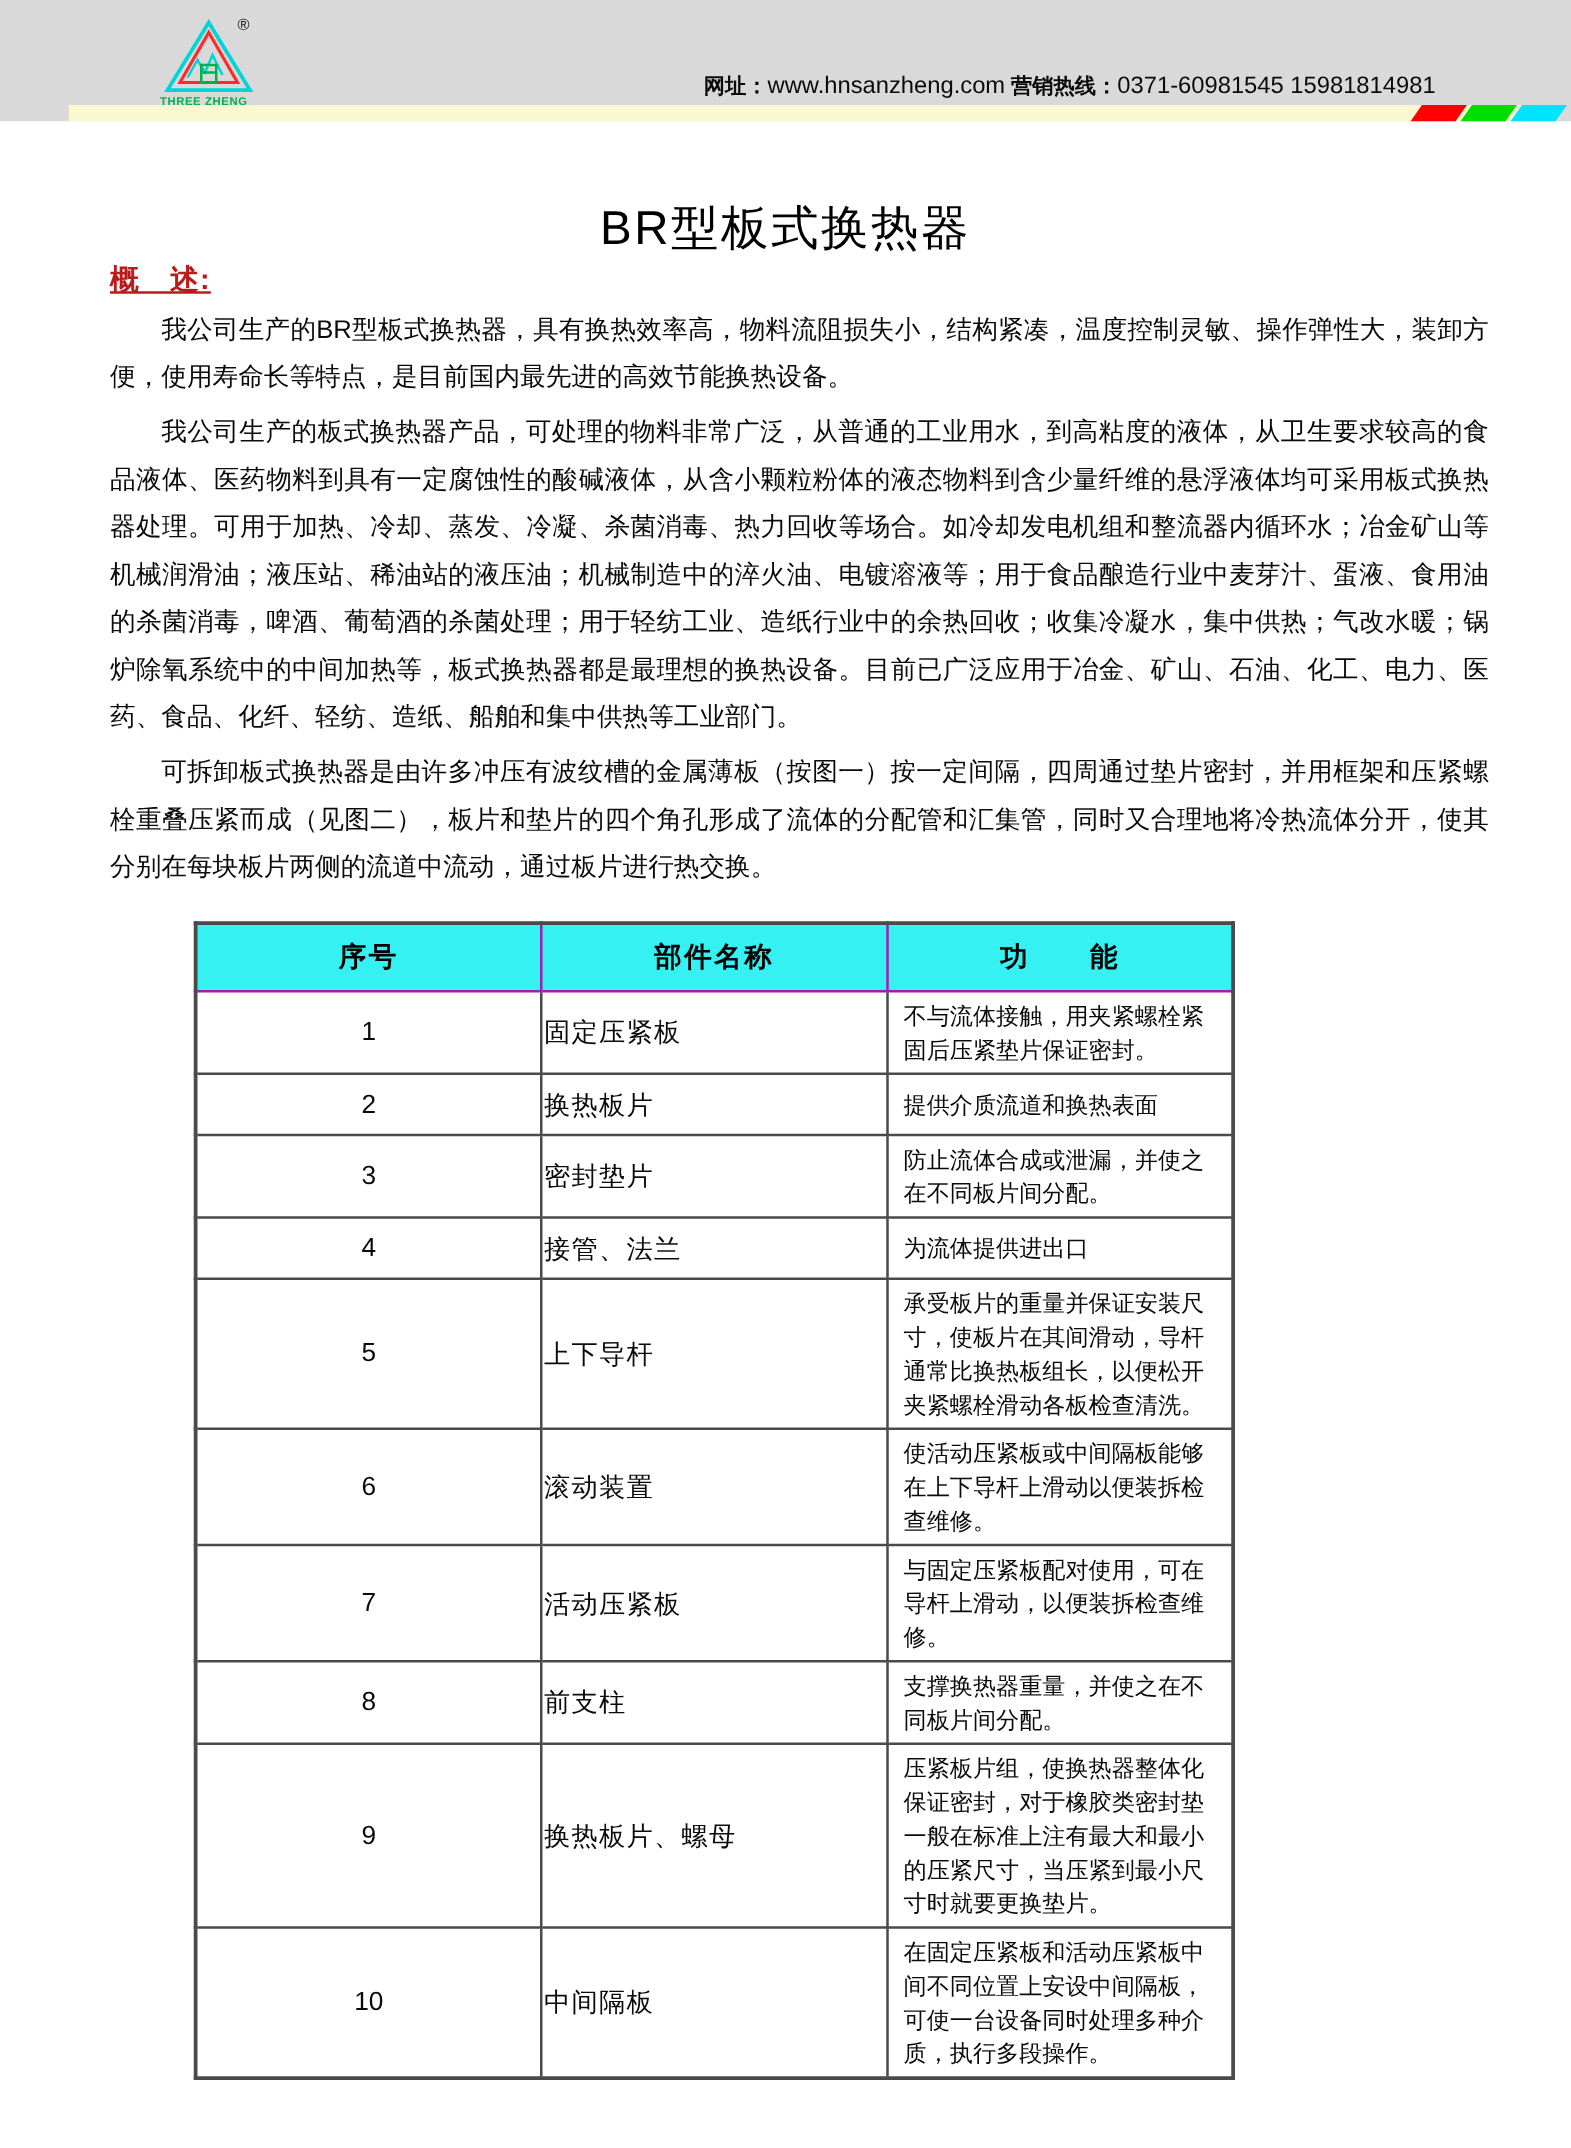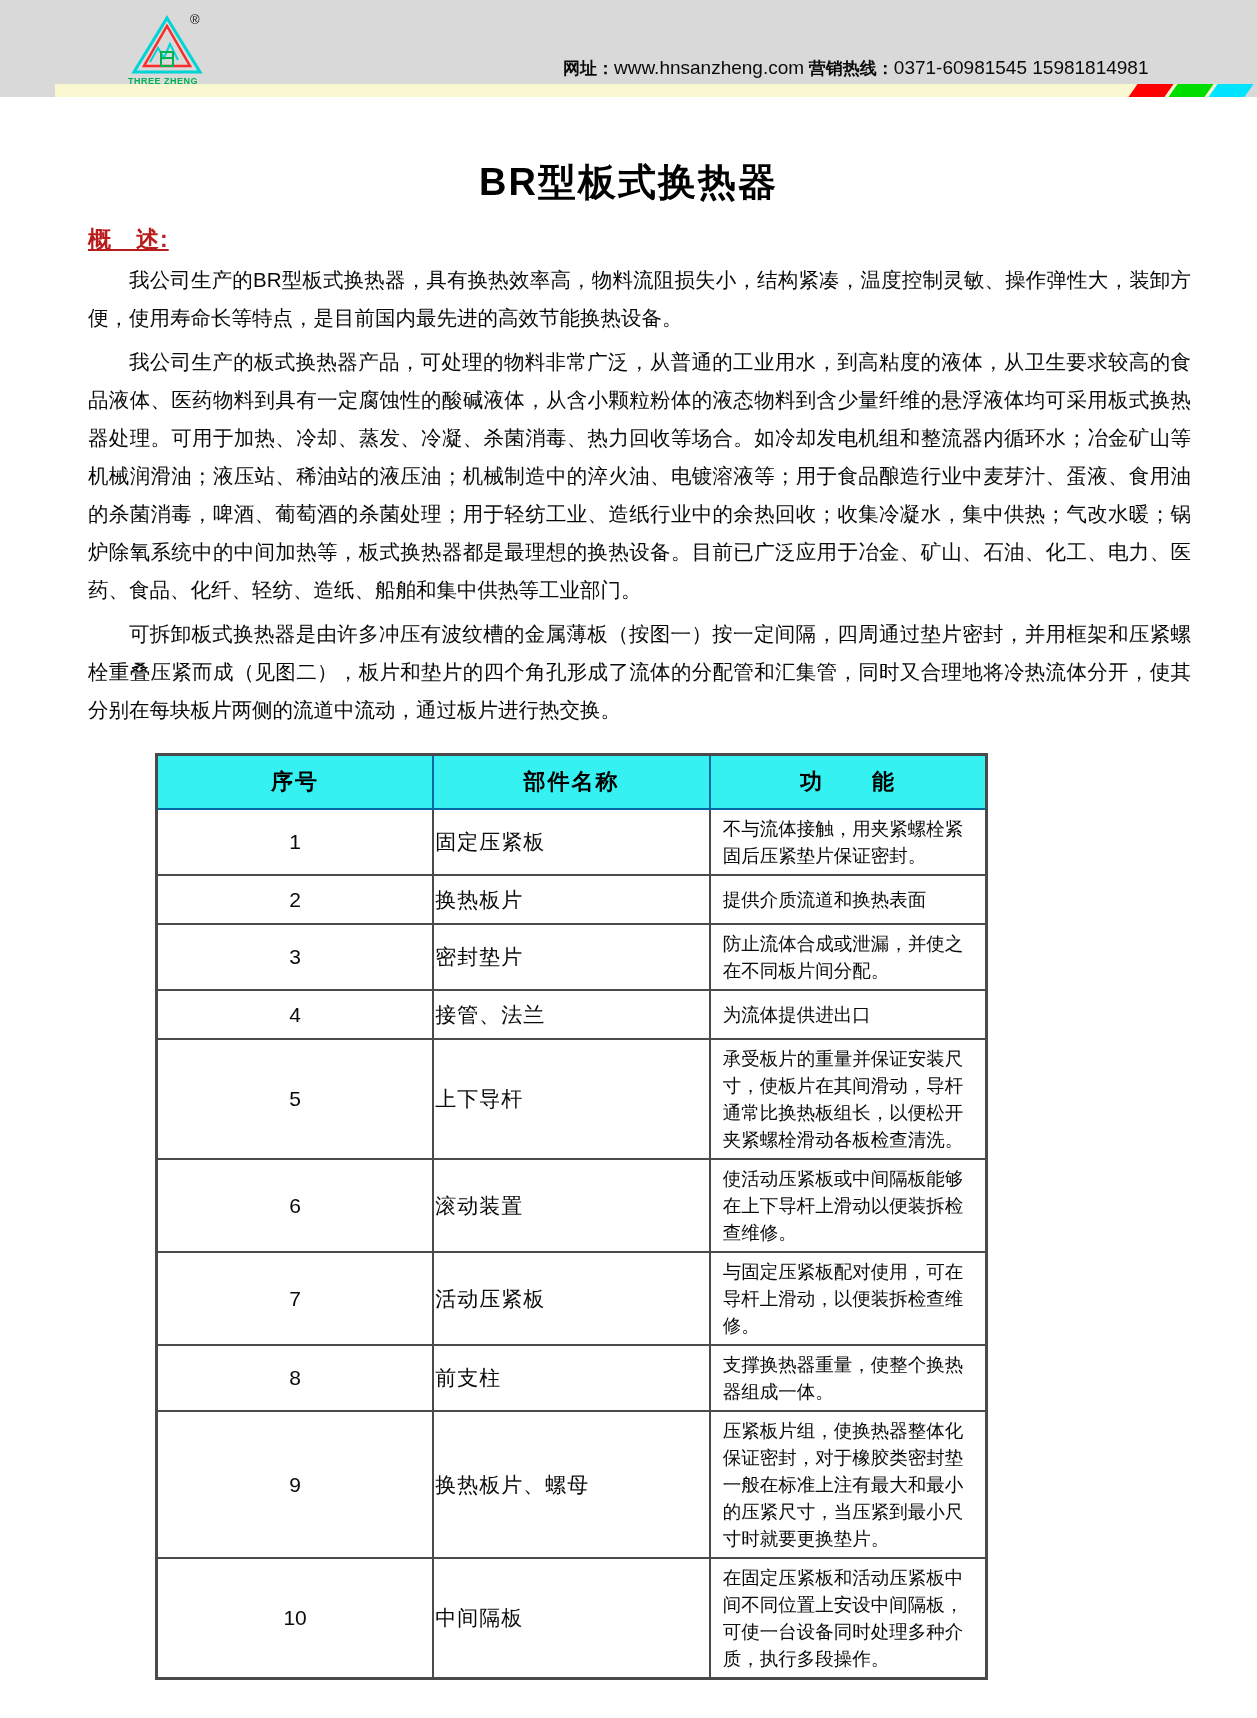--- a/index.html
+++ b/index.html
@@ -20,29 +20,29 @@
   .contact{position:absolute;left:563px;top:57px;font-size:18px;color:#0a0a0a;white-space:nowrap;}
   .contact .c-label{font-weight:bold;font-size:17px;}
   .contact .c-value{font-size:19px;}
   .band{position:absolute;left:55px;top:84px;width:1163px;height:13px;background:#f9f8d0;}
   .pg{position:absolute;top:0;height:13px;width:36px;transform:skewX(-35deg);}
   .pg.red{left:1078px;background:#ff0000;}
   .pg.green{left:1118px;background:#00dd00;}
   .pg.cyan{left:1158px;background:#00e4ff;}
   
   .content{position:absolute;top:97px;left:0;width:1257px;}
-  h1.title{margin:60px 0 16px 0;text-align:center;font-size:38px;font-weight:700;
+  h1.title{margin:60px 0 0 0;text-align:center;font-size:38px;font-weight:400;
     letter-spacing:2px;color:#000;}
   h2.sec{margin:0 0 0 88px;font-size:23px;font-weight:bold;color:#b91c1c;letter-spacing:1px;text-decoration:underline;}
   p.body{margin:6px 66px 0 88px;font-size:20.5px;line-height:38px;text-align:justify;
     text-indent:2em;color:#0a0a0a;}
   
   table.parts{border-collapse:collapse;margin:24px 0 0 155px;width:833px;
     border:3px solid #4a4a4a;table-layout:fixed;}
-  table.parts th{background:#35f1f1;border:2px solid #0369a1;height:50px;
+  table.parts th{background:#35f1f1;border:2px solid #a21caf;height:50px;
     font-size:22px;font-weight:bold;color:#000;letter-spacing:2px;}
   table.parts td{border:2px solid #4a4a4a;color:#0a0a0a;vertical-align:middle;}
   td.no{width:73px;text-align:center;font-size:21px;height:45px;}
   td.nm{width:198px;text-align:left;font-size:21px;letter-spacing:1px;}
   td.fn{width:552px;font-size:18.5px;padding:5px 12px;line-height:27px;}
 </style>
 </head>
 <body>
 
 <header class="topbar">
@@ -117,21 +117,21 @@
         <td class="fn">使活动压紧板或中间隔板能够在上下导杆上滑动以便装拆检查维修。</td>
       </tr>
       <tr>
         <td class="no">7</td>
         <td class="nm">活动压紧板</td>
         <td class="fn">与固定压紧板配对使用，可在导杆上滑动，以便装拆检查维修。</td>
       </tr>
       <tr>
         <td class="no">8</td>
         <td class="nm">前支柱</td>
-        <td class="fn">支撑换热器重量，使整个换热器组成一体。</td>
+        <td class="fn">支撑换热器重量，并使之在不同板片间分配。</td>
       </tr>
       <tr>
         <td class="no">9</td>
         <td class="nm">换热板片、螺母</td>
         <td class="fn">压紧板片组，使换热器整体化保证密封，对于橡胶类密封垫一般在标准上注有最大和最小的压紧尺寸，当压紧到最小尺寸时就要更换垫片。</td>
       </tr>
       <tr>
         <td class="no">10</td>
         <td class="nm">中间隔板</td>
         <td class="fn">在固定压紧板和活动压紧板中间不同位置上安设中间隔板，可使一台设备同时处理多种介质，执行多段操作。</td>

